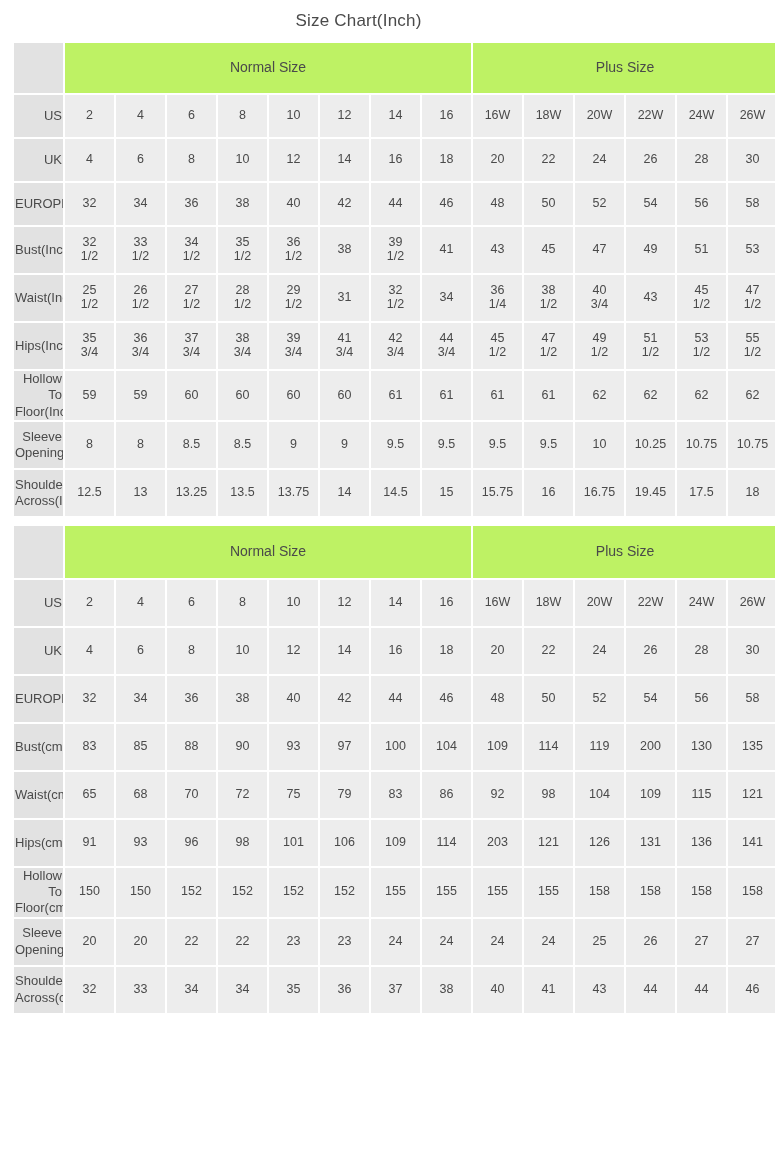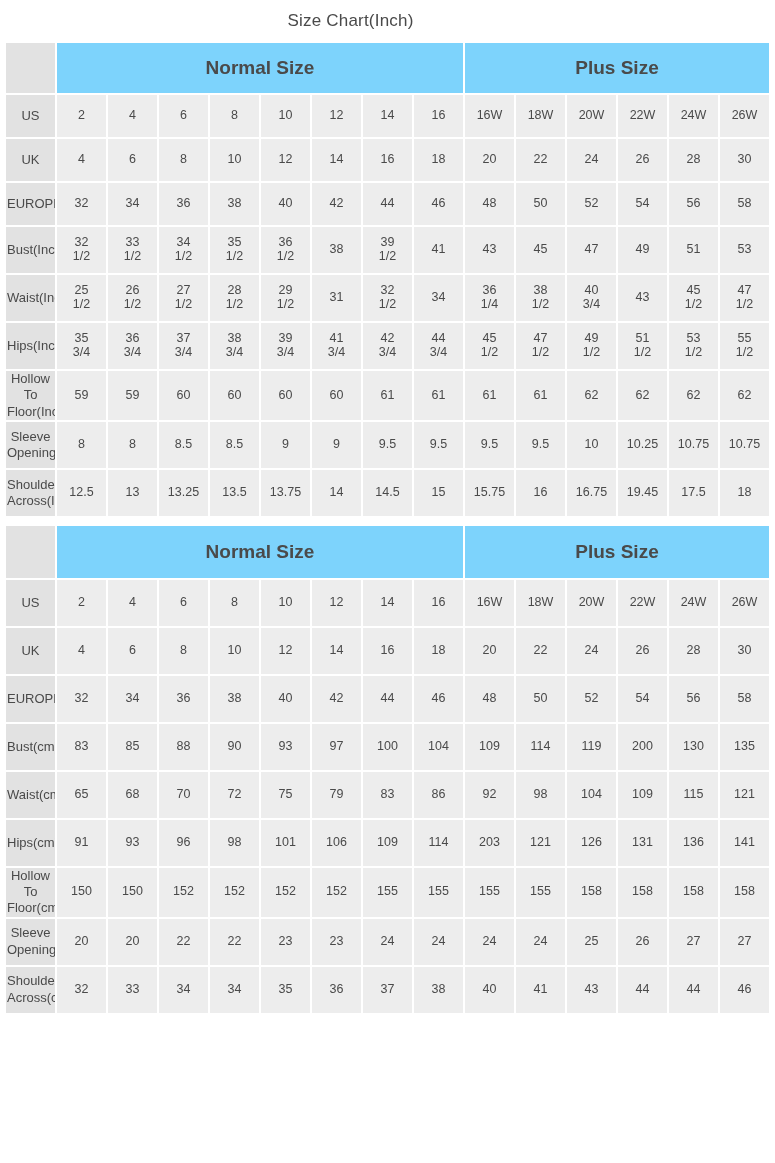--- a/index.html
+++ b/index.html
@@ -13,20 +13,21 @@
     color: #4a4a4a;
     -webkit-font-smoothing: antialiased;
   }
   .page {
     width: 775px;
     box-sizing: border-box;
     padding: 0;
   }
   .chart-block {
     width: 701px;
+    margin-left: 8px;
   }
   .chart-title {
     text-align: center;
     font-size: 17px;
     color: #4a4a4a;
     padding: 11px 0 10px 0;
     letter-spacing: 0.2px;
   }
   table.size-table {
     border-collapse: collapse;
@@ -41,28 +42,28 @@
     vertical-align: middle;
     font-size: 12.5px;
     color: #4a4a4a;
     padding: 0 1px;
     line-height: 1.25;
     overflow: hidden;
   }
   table.size-table td.rowhead {
     background: #e2e2e2;
     font-size: 13px;
+    text-align: right;
   }
   table.size-table td.corner {
     background: #e2e2e2;
   }
   table.size-table td.group {
-    background: #7dd3fc;
-    font-size: 19px;
-    font-weight: bold;
+    background: #bef264;
+    font-size: 14px;
   }
   .inch-table td { height: 42px; }
   .inch-table tr.grouprow td { height: 50px; }
   .inch-table tr.tallrow td { height: 46px; }
   .cm-table td { height: 46px; }
   .cm-table tr.grouprow td { height: 52px; }
   .frac {
     display: inline-block;
     line-height: 1.15;
   }

